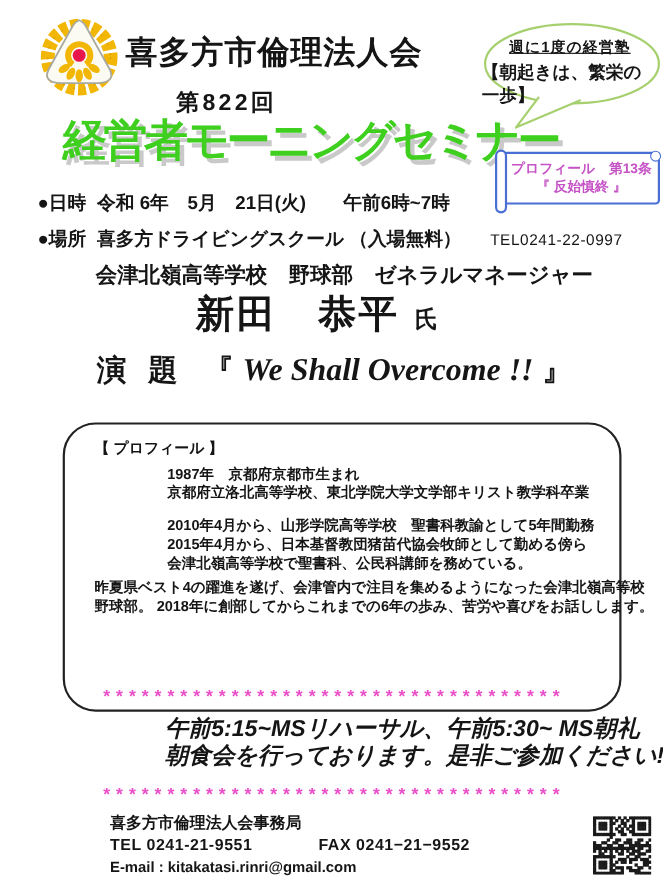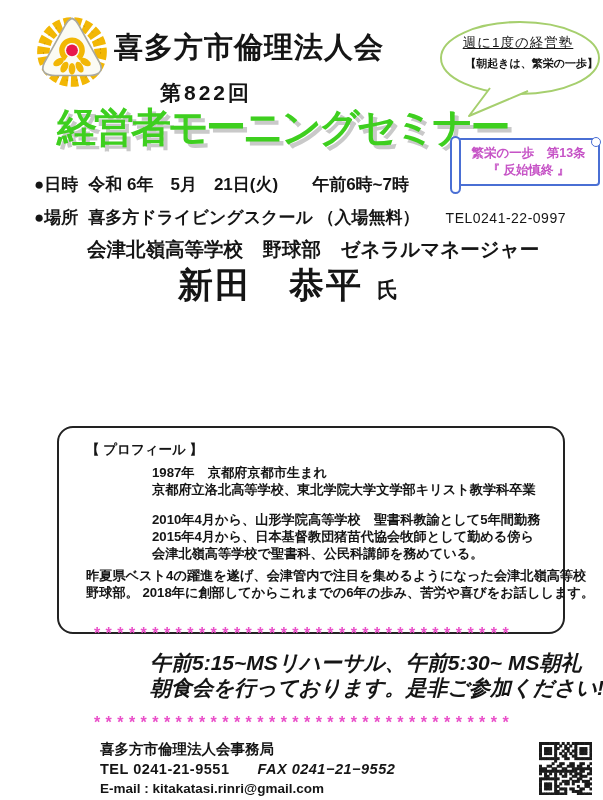--- a/index.html
+++ b/index.html
@@ -12,23 +12,23 @@
   .org-title{left:114px;top:28px;font-size:29px;font-weight:900;letter-spacing:1px;}
   .session-no{left:160px;top:79px;font-size:21px;font-weight:700;letter-spacing:3px;}
   .main-title{
     left:57px;top:100px;font-size:40px;font-weight:900;letter-spacing:-3px;
     color:#3ecf1f;text-shadow:4px 4px 0 #c9c9c9;white-space:nowrap;
   }
   
   .bubble{left:438px;top:20px;width:168px;height:102px;}
   .bubble svg{position:absolute;left:0;top:0;}
   .bubble-line1{position:absolute;left:0;top:14px;width:160px;text-align:center;
-    font-size:13.5px;font-weight:400;text-decoration:underline;letter-spacing:1px;}
-  .bubble-line2{position:absolute;left:0;top:36px;width:160px;text-align:right;
-    font-size:11px;font-weight:700;}
+    font-size:13.5px;font-weight:700;text-decoration:underline;letter-spacing:1px;}
+  .bubble-line2{position:absolute;left:0;top:36px;width:160px;text-align:left;
+    font-size:16px;font-weight:700;}
   
   .scroll{left:450px;top:136px;width:150px;height:62px;}
   .scroll-body{position:absolute;left:7px;top:2px;right:0;height:48px;border:2px solid #4a6fd4;
     border-radius:4px;background:#fff;text-align:center;padding-top:5px;box-sizing:border-box;}
   .scroll-roll{position:absolute;left:0;top:0;width:11px;height:58px;border:2px solid #4a6fd4;
     border-radius:6px;background:#fff;box-sizing:border-box;}
   .scroll-curl{position:absolute;right:-3px;top:-3px;width:8px;height:8px;border:1.5px solid #4a6fd4;
     border-radius:50%;background:#fff;}
   .scroll-line{font-size:12.5px;font-weight:700;color:#c653c6;line-height:17px;white-space:nowrap;}
   
@@ -39,36 +39,36 @@
   .affiliation{left:87px;top:236px;font-size:19.5px;font-weight:800;white-space:nowrap;}
   .speaker-line{left:178px;top:262px;white-space:nowrap;}
   .speaker-name{font-size:35px;font-weight:900;letter-spacing:2px;}
   .honorific{font-size:21px;font-weight:900;margin-left:14px;}
   .topic-line{left:88px;top:318px;white-space:nowrap;font-weight:900;}
   .topic-label{font-size:27px;letter-spacing:6px;margin-right:18px;}
   .topic-bracket{font-size:27px;}
   .topic-text{font-family:"Liberation Serif","DejaVu Serif",serif;font-style:italic;
     font-weight:700;font-size:29px;margin:0 8px;}
   
-  .pbox{left:57px;top:384px;width:508px;height:208px;border:2.5px solid #222;border-radius:16px;
-    box-sizing:border-box;padding:13px 16px 0 27px;margin-top:42px;}
+  .pbox{left:57px;top:384px;width:508px;height:263px;border:2.5px solid #222;border-radius:30px;
+    box-sizing:border-box;padding:13px 16px 0 27px;}
   .pbox .heading{font-size:13.5px;font-weight:800;line-height:17px;}
   .bio{margin-left:66px;margin-top:6px;}
   .pline{font-size:13.2px;font-weight:700;line-height:17px;min-height:13px;white-space:nowrap;}
   .summary{margin-top:5px;}
   .summary-head{margin-top:14px;}
   
   .stars{left:0;width:603px;text-align:center;color:#ea4fc9;font-size:16px;font-weight:700;
     letter-spacing:0.5px;white-space:nowrap;}
   .schedule{left:150px;top:650px;font-size:21px;font-weight:800;line-height:25px;white-space:nowrap;font-style:italic;}
   
   .footer{left:100px;top:739px;line-height:20px;white-space:nowrap;}
   .footer-office{font-size:14.5px;font-weight:800;}
   .footer-telfax{font-size:14.5px;font-weight:600;letter-spacing:0.5px;}
-  .footer-fax{margin-left:28px;font-style:italic;}
+  .footer-fax{margin-left:60px;}
   .footer-email{font-size:13.5px;font-weight:600;}
   .qr{left:539px;top:742px;width:53px;height:53px;}
 </style>
 </head>
 <body>
 
 <div class="page">
 
   <svg class="abs" style="left:30px;top:10px;" width="84" height="84" viewBox="0 0 100 100">
     <circle cx="50" cy="50" r="34" fill="none" stroke="#f2b705" stroke-width="15" stroke-dasharray="8.2 3.4"></circle>
@@ -94,37 +94,40 @@
     <div class="bubble-line1">週に1度の経営塾</div>
     <div class="bubble-line2">【朝起きは、繁栄の一歩】</div>
   </div>
 
   <div class="abs session-no">第822回</div>
 
   <div class="abs main-title">経営者モーニングセミナー</div>
 
   <div class="abs scroll">
     <div class="scroll-body">
-      <div class="scroll-line">繁栄の一歩　第13条</div>
+      <div class="scroll-line">プロフィール　第13条</div>
       <div class="scroll-line">『 反始慎終 』</div>
       <div class="scroll-curl"></div>
     </div>
     <div class="scroll-roll"></div>
   </div>
 
   <div class="abs detail-line" style="top:173px;">
     <span class="detail-label">●日時</span><span>令和 6年　5月　21日(火)　　午前6時~7時</span>
   </div>
   <div class="abs detail-line" style="top:206px;">
     <span class="detail-label">●場所</span><span>喜多方ドライビングスクール （入場無料）</span><span class="tel-note">TEL0241-22-0997</span>
   </div>
 
   <div class="abs affiliation">会津北嶺高等学校　野球部　ゼネラルマネージャー</div>
   <div class="abs speaker-line">
     <span class="speaker-name">新田　恭平</span><span class="honorific">氏</span>
+  </div>
+  <div class="abs topic-line">
+    <span class="topic-label">演 題</span><span class="topic-bracket">『</span><span class="topic-text">We Shall Overcome !!</span><span class="topic-bracket">』</span>
   </div>
 
   <div class="abs pbox">
     <div class="heading">【 プロフィール 】</div>
     <div class="bio">
       <div class="pline">1987年　京都府京都市生まれ</div>
       <div class="pline">京都府立洛北高等学校、東北学院大学文学部キリスト教学科卒業</div>
       <div class="pline"></div>
       <div class="pline">2010年4月から、山形学院高等学校　聖書科教諭として5年間勤務</div>
       <div class="pline">2015年4月から、日本基督教団猪苗代協会牧師として勤める傍ら</div>

